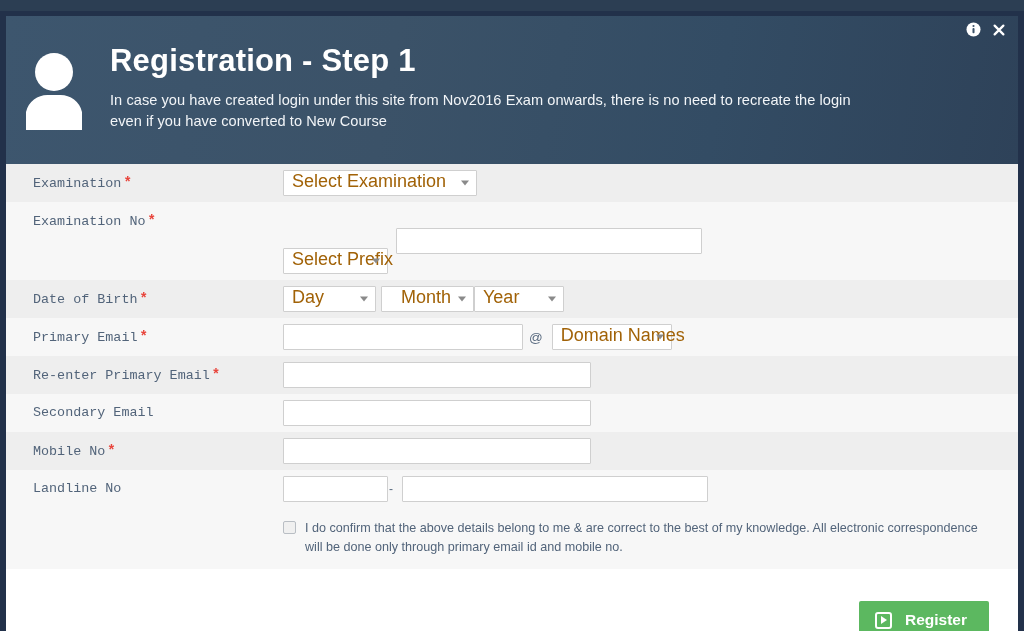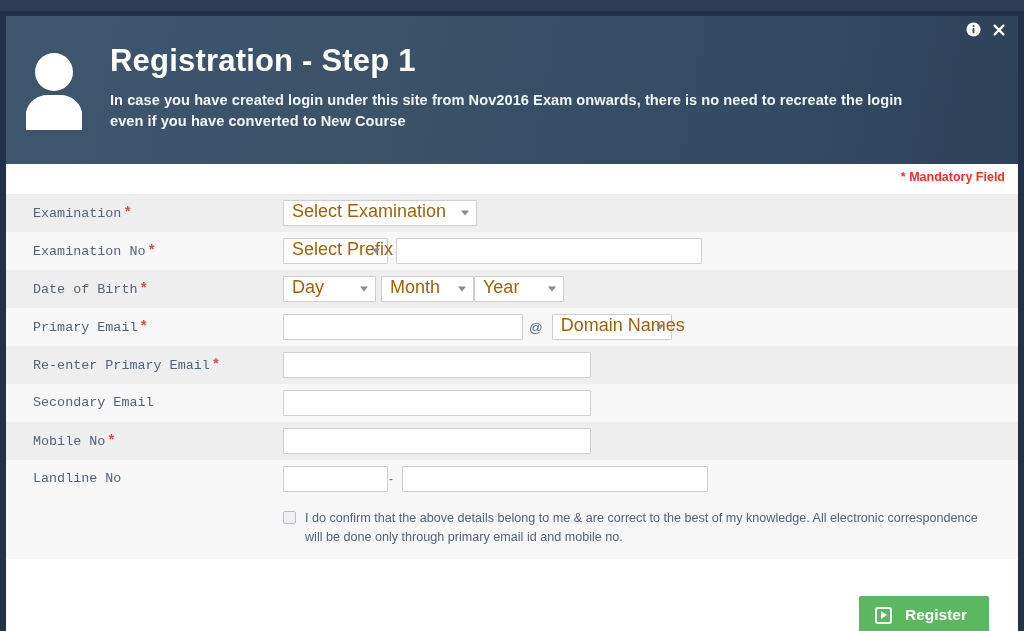--- a/index.html
+++ b/index.html
@@ -33,21 +33,21 @@
   }
   .icon-info, .icon-close { cursor: pointer; line-height: 0; }
   .avatar { width: 96px; flex: none; display: flex; justify-content: center; padding-top: 6px; }
   .avatar svg { display:block; }
   .head-text { padding-left: 8px; padding-right: 40px; }
   .title {
     color: #ffffff; font-size: 31px; font-weight: bold;
     letter-spacing: .2px; line-height: 1.1; margin-bottom: 12px;
   }
   .subtitle {
-    color: #f2f5f8; font-size: 14.6px; font-weight: bold;
+    color: #f2f5f8; font-size: 14.6px; font-weight: normal;
     line-height: 1.45; letter-spacing: .05px;
   }
 
   
   .mandatory-bar {
     height: 30px; background: #ffffff; position: relative; flex: none;
   }
   .mandatory {
     position: absolute; right: 13px; top: 6px;
     color: #ff2d20; font-size: 12.5px; font-weight: bold;
@@ -83,23 +83,23 @@
     height: 26px; border: 1px solid #cfcfcf; background: #fff;
     padding: 0 22px 4px 8px; font-size: 18px; color: #a16207;
     border-radius: 1px; cursor: pointer; white-space: nowrap;
   }
   .sel .caret {
     position: absolute; right: 7px; top: 50%; transform: translateY(-50%);
     width: 0; height: 0; border-left: 4px solid transparent;
     border-right: 4px solid transparent; border-top: 5px solid #8a8a8a;
   }
   .sel-exam { width: 194px; }
-  .sel-prefix { width: 105px; }
+  .sel-prefix { width: 105px; margin-top: 40px; }
   .sel-day { width: 93px; }
-  .sel-month { width: 93px; margin-left: 5px; }
+  .sel-month { width: 93px; margin-left: 5px; justify-content: flex-end; }
   .sel-year { width: 90px; }
   .sel-domain { width: 120px; margin-left: 7px; }
 
   .in-reg { width: 306px; margin-left: 8px; }
   .in-email { width: 240px; }
   .in-wide { width: 308px; }
   .in-std { width: 308px; }
   .in-landline-code { width: 105px; }
   .in-landline-num { width: 306px; margin-left: 8px; }
   .at { color: #5a6b80; font-size: 13.5px; margin: 0 2px 0 6px; }
@@ -180,23 +180,20 @@
 
       <div class="head-text">
         <div class="title">Registration - Step 1</div>
         <div class="subtitle">
           <div>In case you have created login under this site from Nov2016 Exam onwards, there is no need to recreate the login</div>
           <div>even if you have converted to New Course</div>
         </div>
       </div>
     </div>
 
-    <div class="mandatory-bar">
-      <span class="mandatory">* Mandatory Field</span>
-    </div>
 
     <div class="form">
 
       <div class="row alt">
         <div class="label">
           <span>Examination</span><span class="req">*</span>
         </div>
         <div class="controls">
           <div class="ctrl-line">
             <div class="sel sel-exam">

